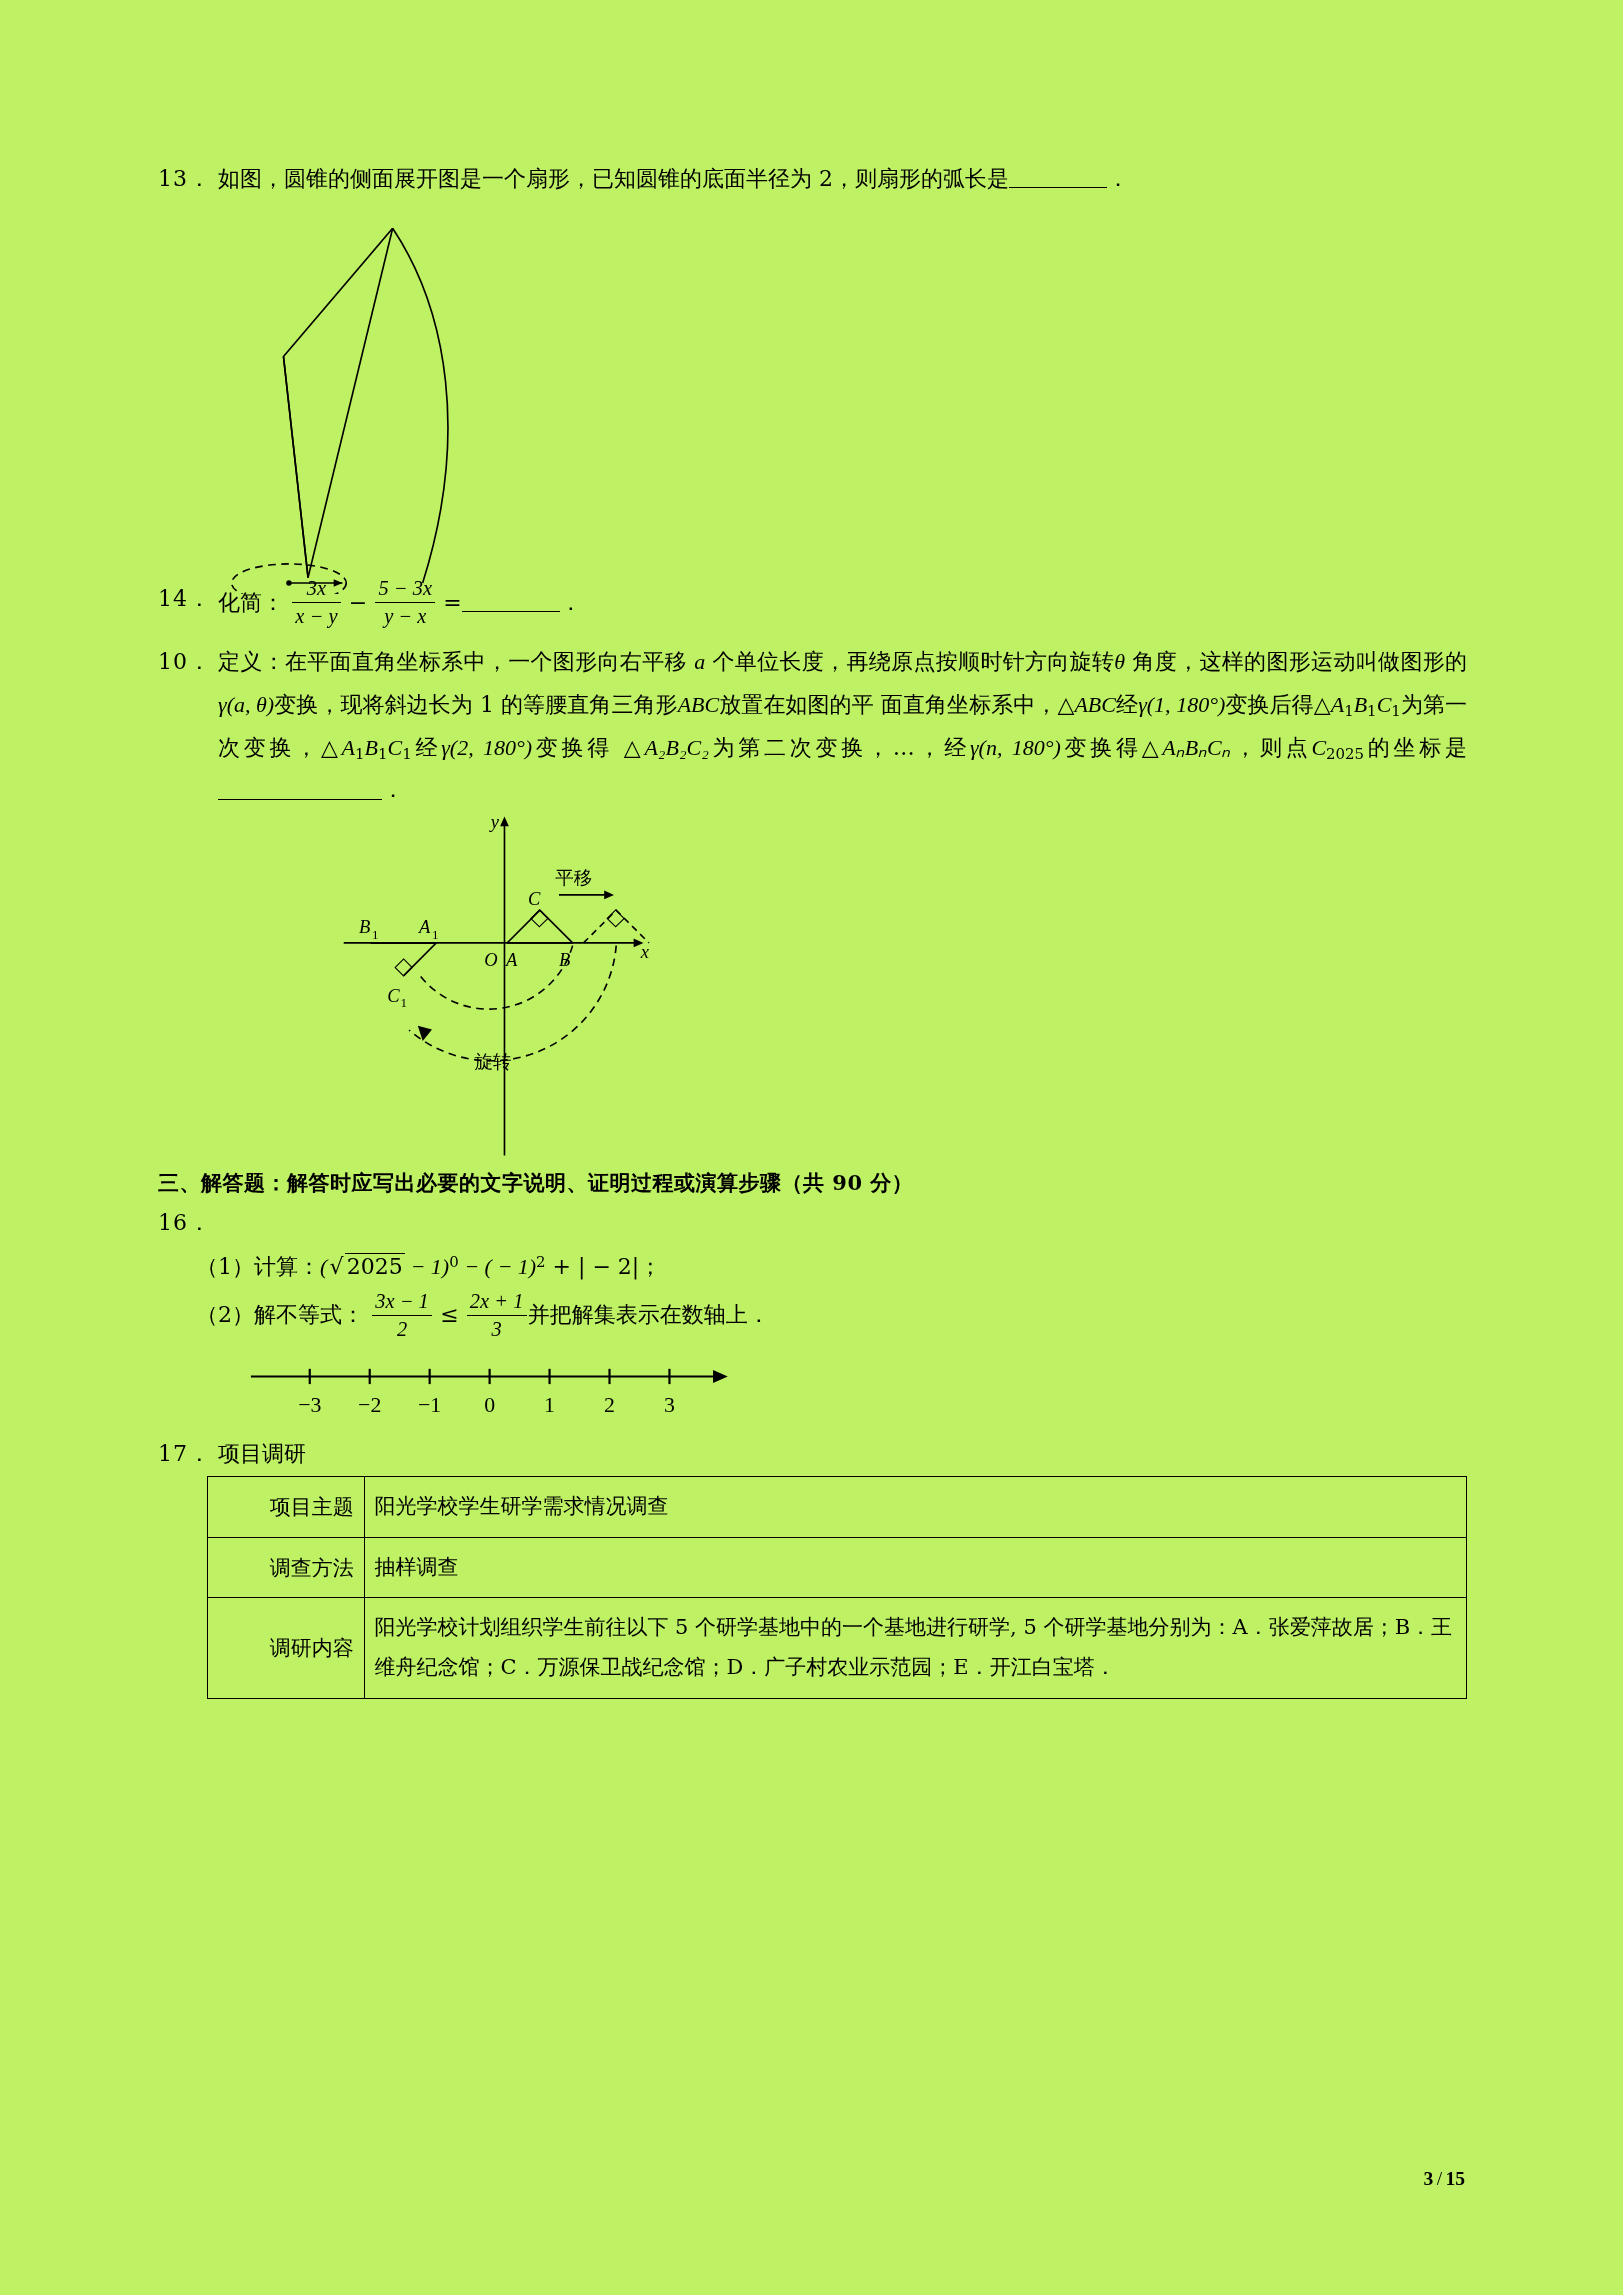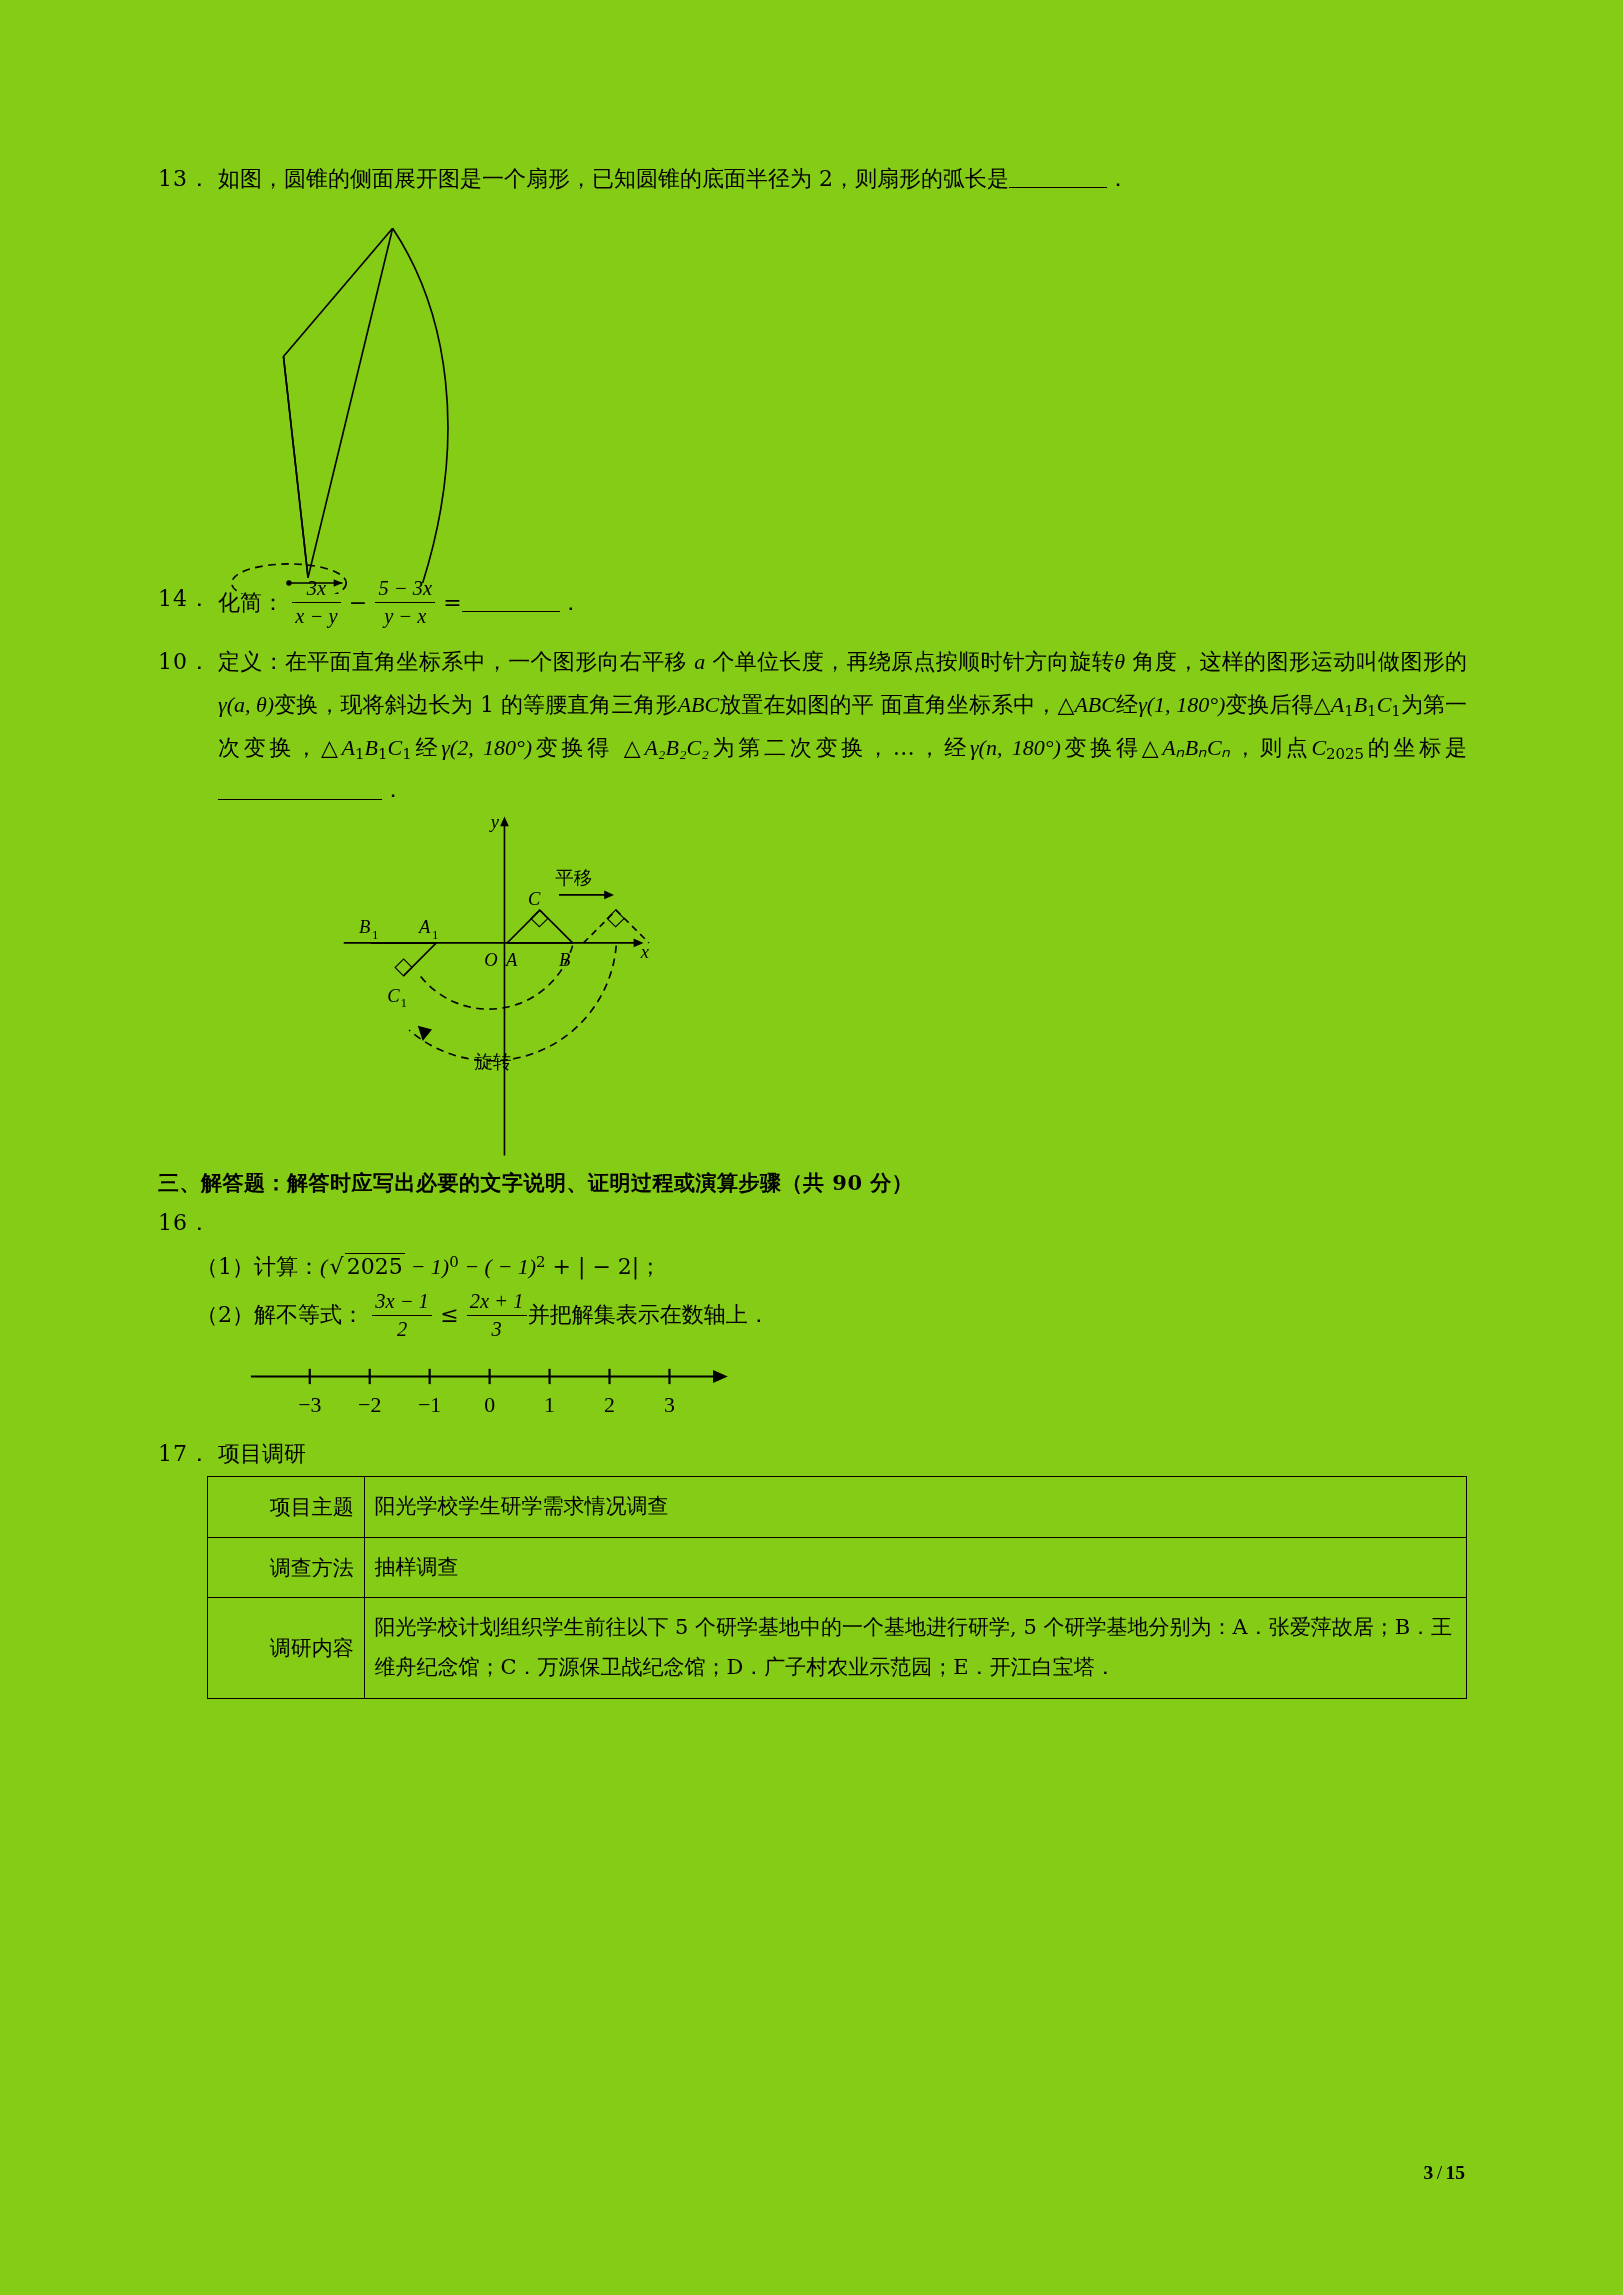--- a/index.html
+++ b/index.html
@@ -8,21 +8,21 @@
     background: #ffffff;
   }
   body {
     font-family: "Liberation Serif", serif;
     color: #000000;
   }
   .page {
     position: relative;
     width: 1623px;
     height: 2295px;
-    background: #84cc16;
+    background: #bef264;
     overflow: hidden;
   }
   .content {
     position: absolute;
     left: 158px;
     top: 158px;
     width: 1309px;
   }
   .q-row {
     display: flex;
@@ -132,21 +132,21 @@
     width: 136px;
     text-align: right;
     white-space: nowrap;
   }
   td.val {
     line-height: 1.9;
   }
   .footer {
     position: absolute;
     right: 158px;
-    bottom: 111px;
+    bottom: 105px;
     font-size: 19.6px;
     font-family: "Liberation Serif", serif;
     font-weight: bold;
   }
   .footer .sep { font-weight: normal; padding: 0 3.3px; }
 </style>
 </head>
 <body>
 
 <div class="page">

